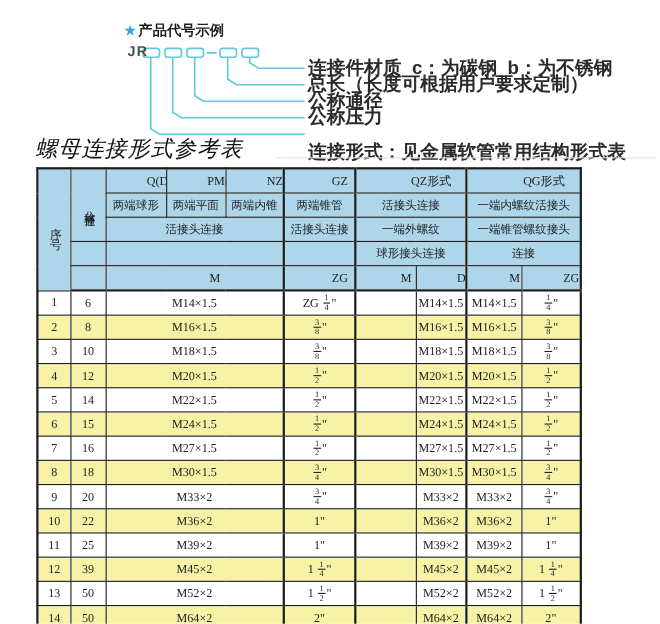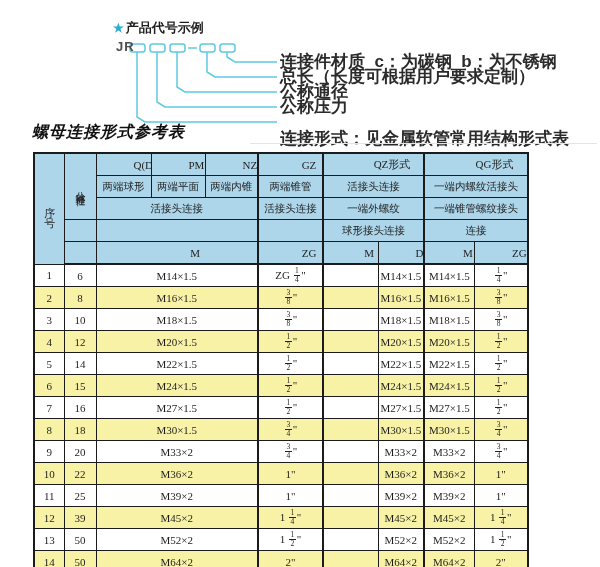--- a/index.html
+++ b/index.html
@@ -15,21 +15,21 @@
   
   .diagram{position:absolute;left:0;top:0;width:600px;height:152px;}
   .diagram svg{position:absolute;left:0;top:0;}
   .star-line{position:absolute;left:113px;top:19px;font-size:13px;font-weight:bold;white-space:pre;font-family:Liberation Serif, serif;}
   .star{color:#2BABD6;font-size:12px;margin-right:2px;}
   .code-prefix{position:absolute;left:116px;top:39px;font-size:13px;font-weight:bold;color:#4d4d4d;letter-spacing:1px;}
   .code-label{position:absolute;left:280px;font-size:17px;font-weight:bold;color:#2b2b2b;white-space:pre;line-height:14px;}
   .faint-rule{position:absolute;left:250px;top:143px;width:347px;height:1px;background:#dbe7f1;}
   
   .table-title{
-    position:absolute;left:32px;top:122px;font-size:16px;font-weight:bold;
+    position:absolute;left:32px;top:122px;font-size:20px;font-weight:normal;
     font-family:"DejaVu Serif","Liberation Serif",serif;font-style:italic;
     color:#111;letter-spacing:1px;
   }
   
   table.ref{
     position:absolute;left:33px;top:152px;width:494px;
     border-collapse:collapse;table-layout:fixed;
     border:2px solid var(--border);
     font-family:"Liberation Serif","DejaVu Serif",serif;
   }

